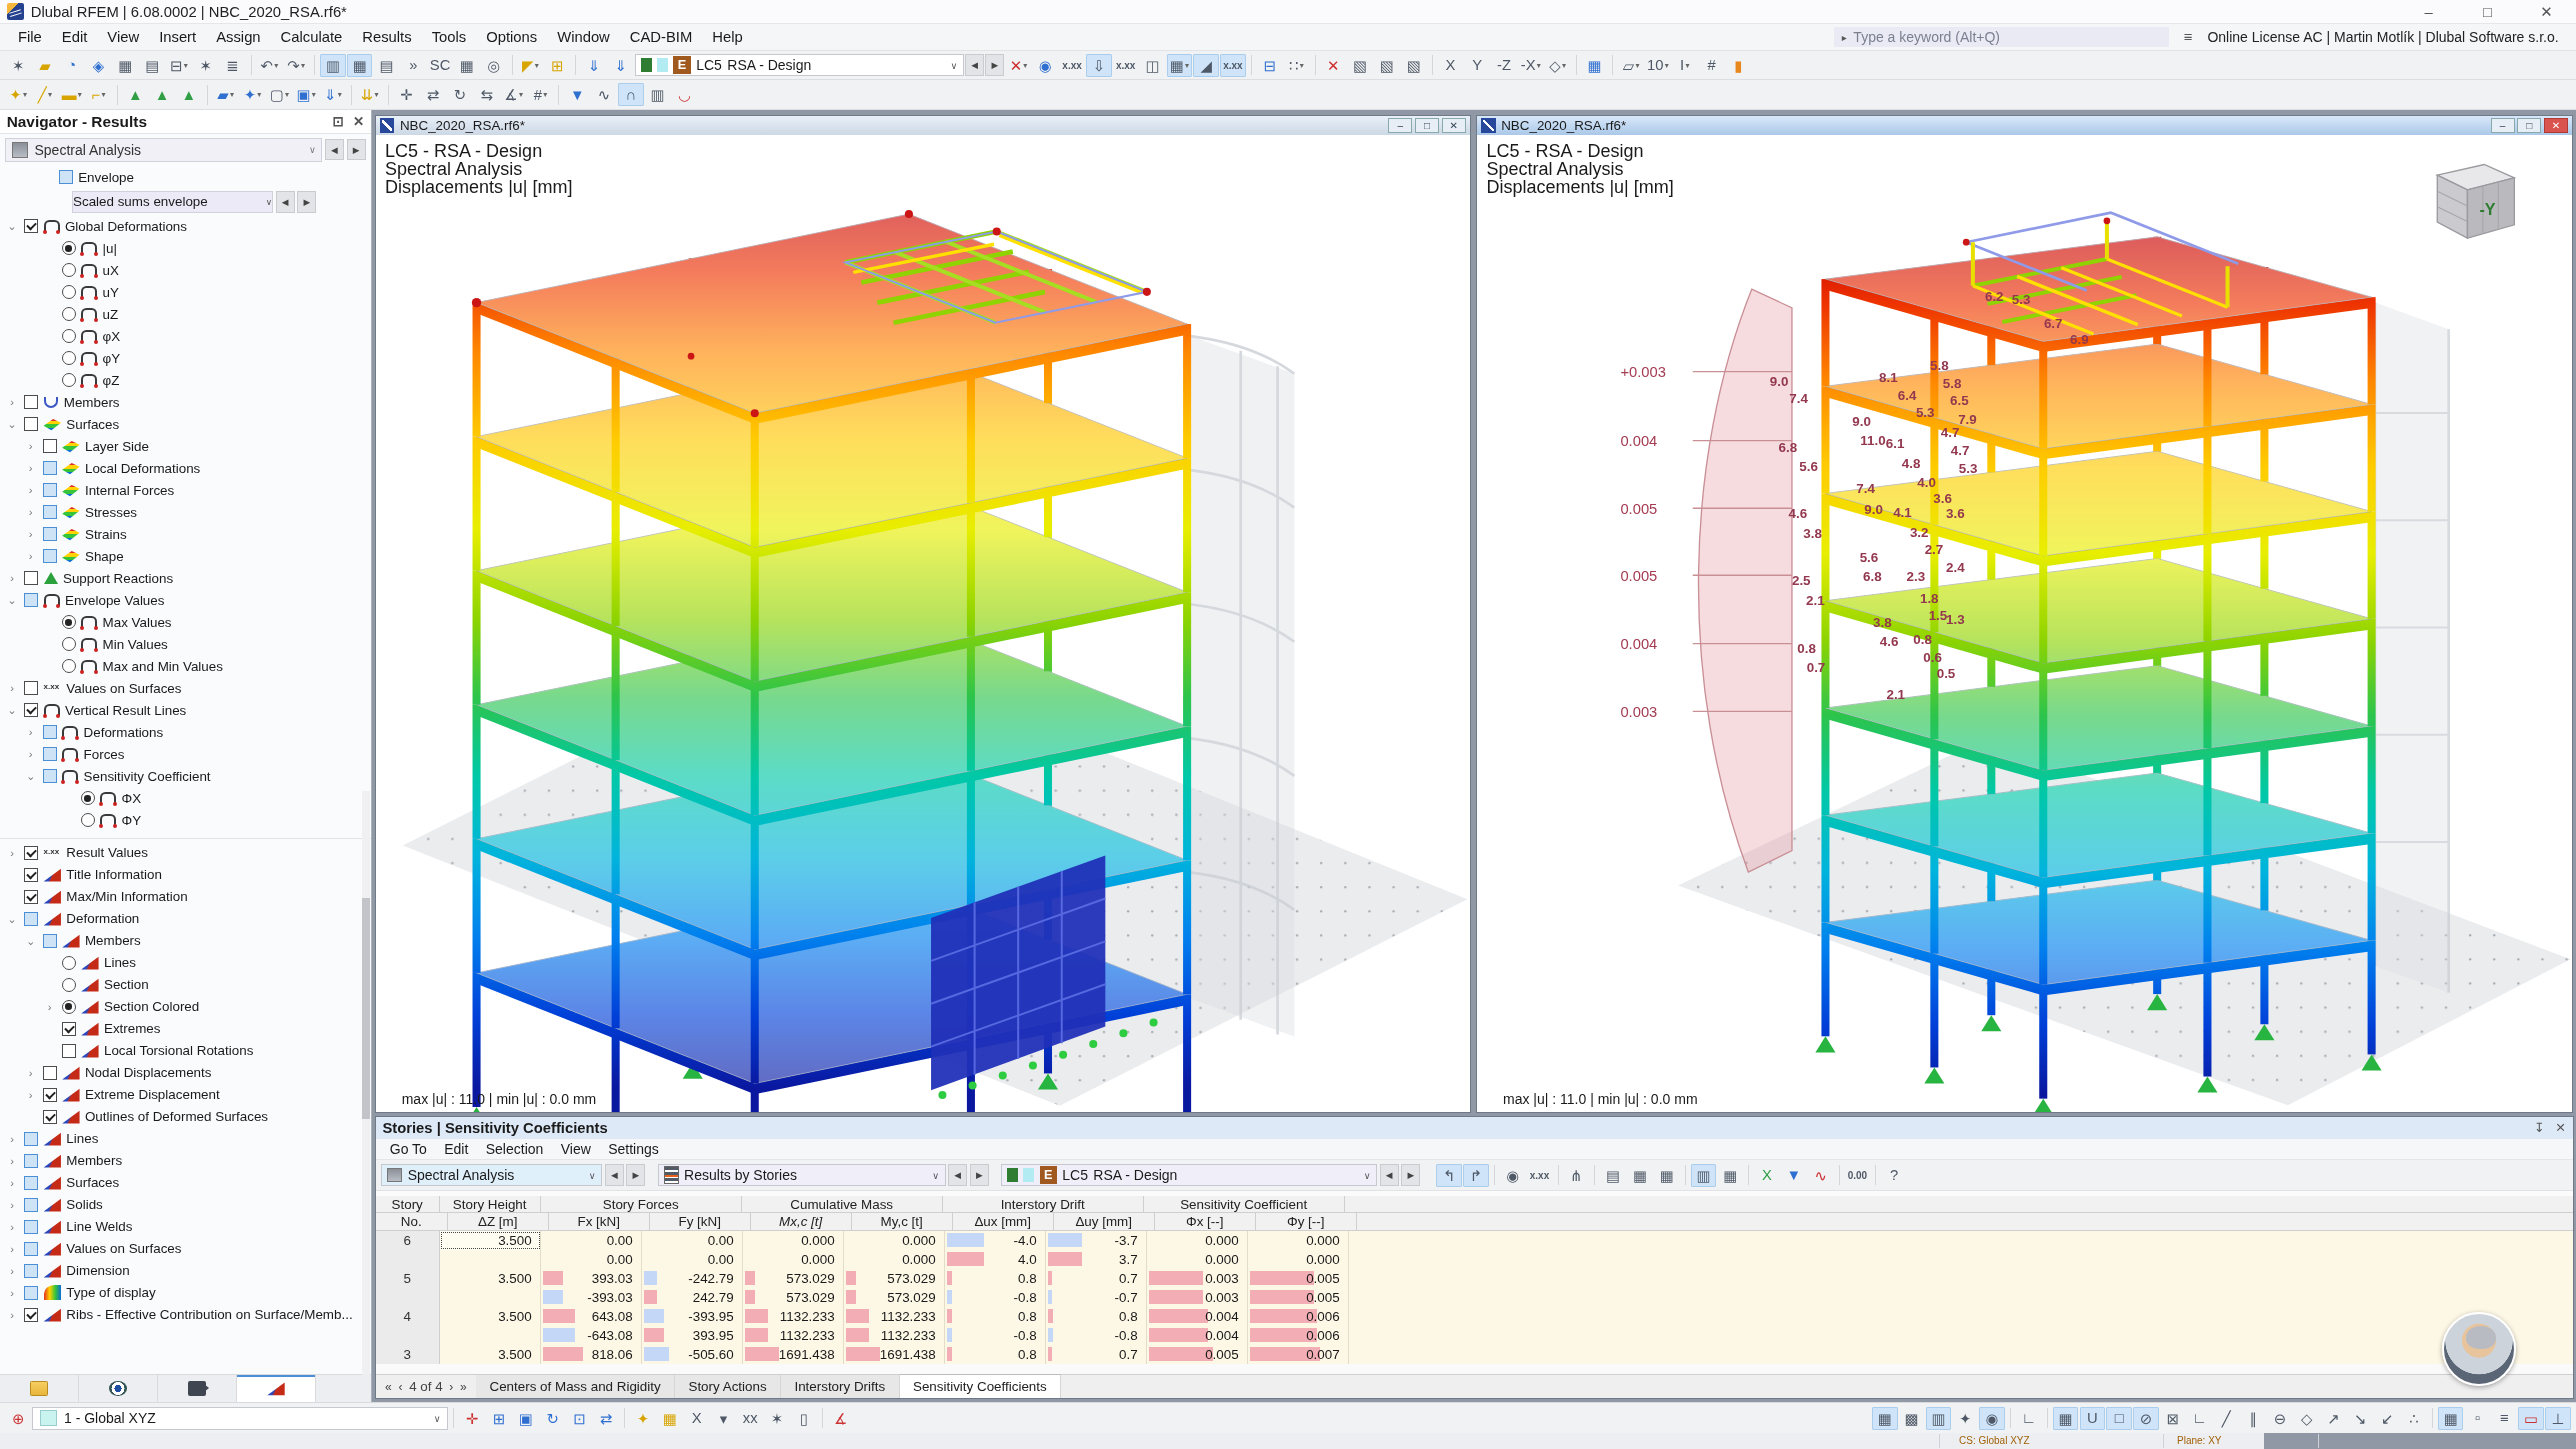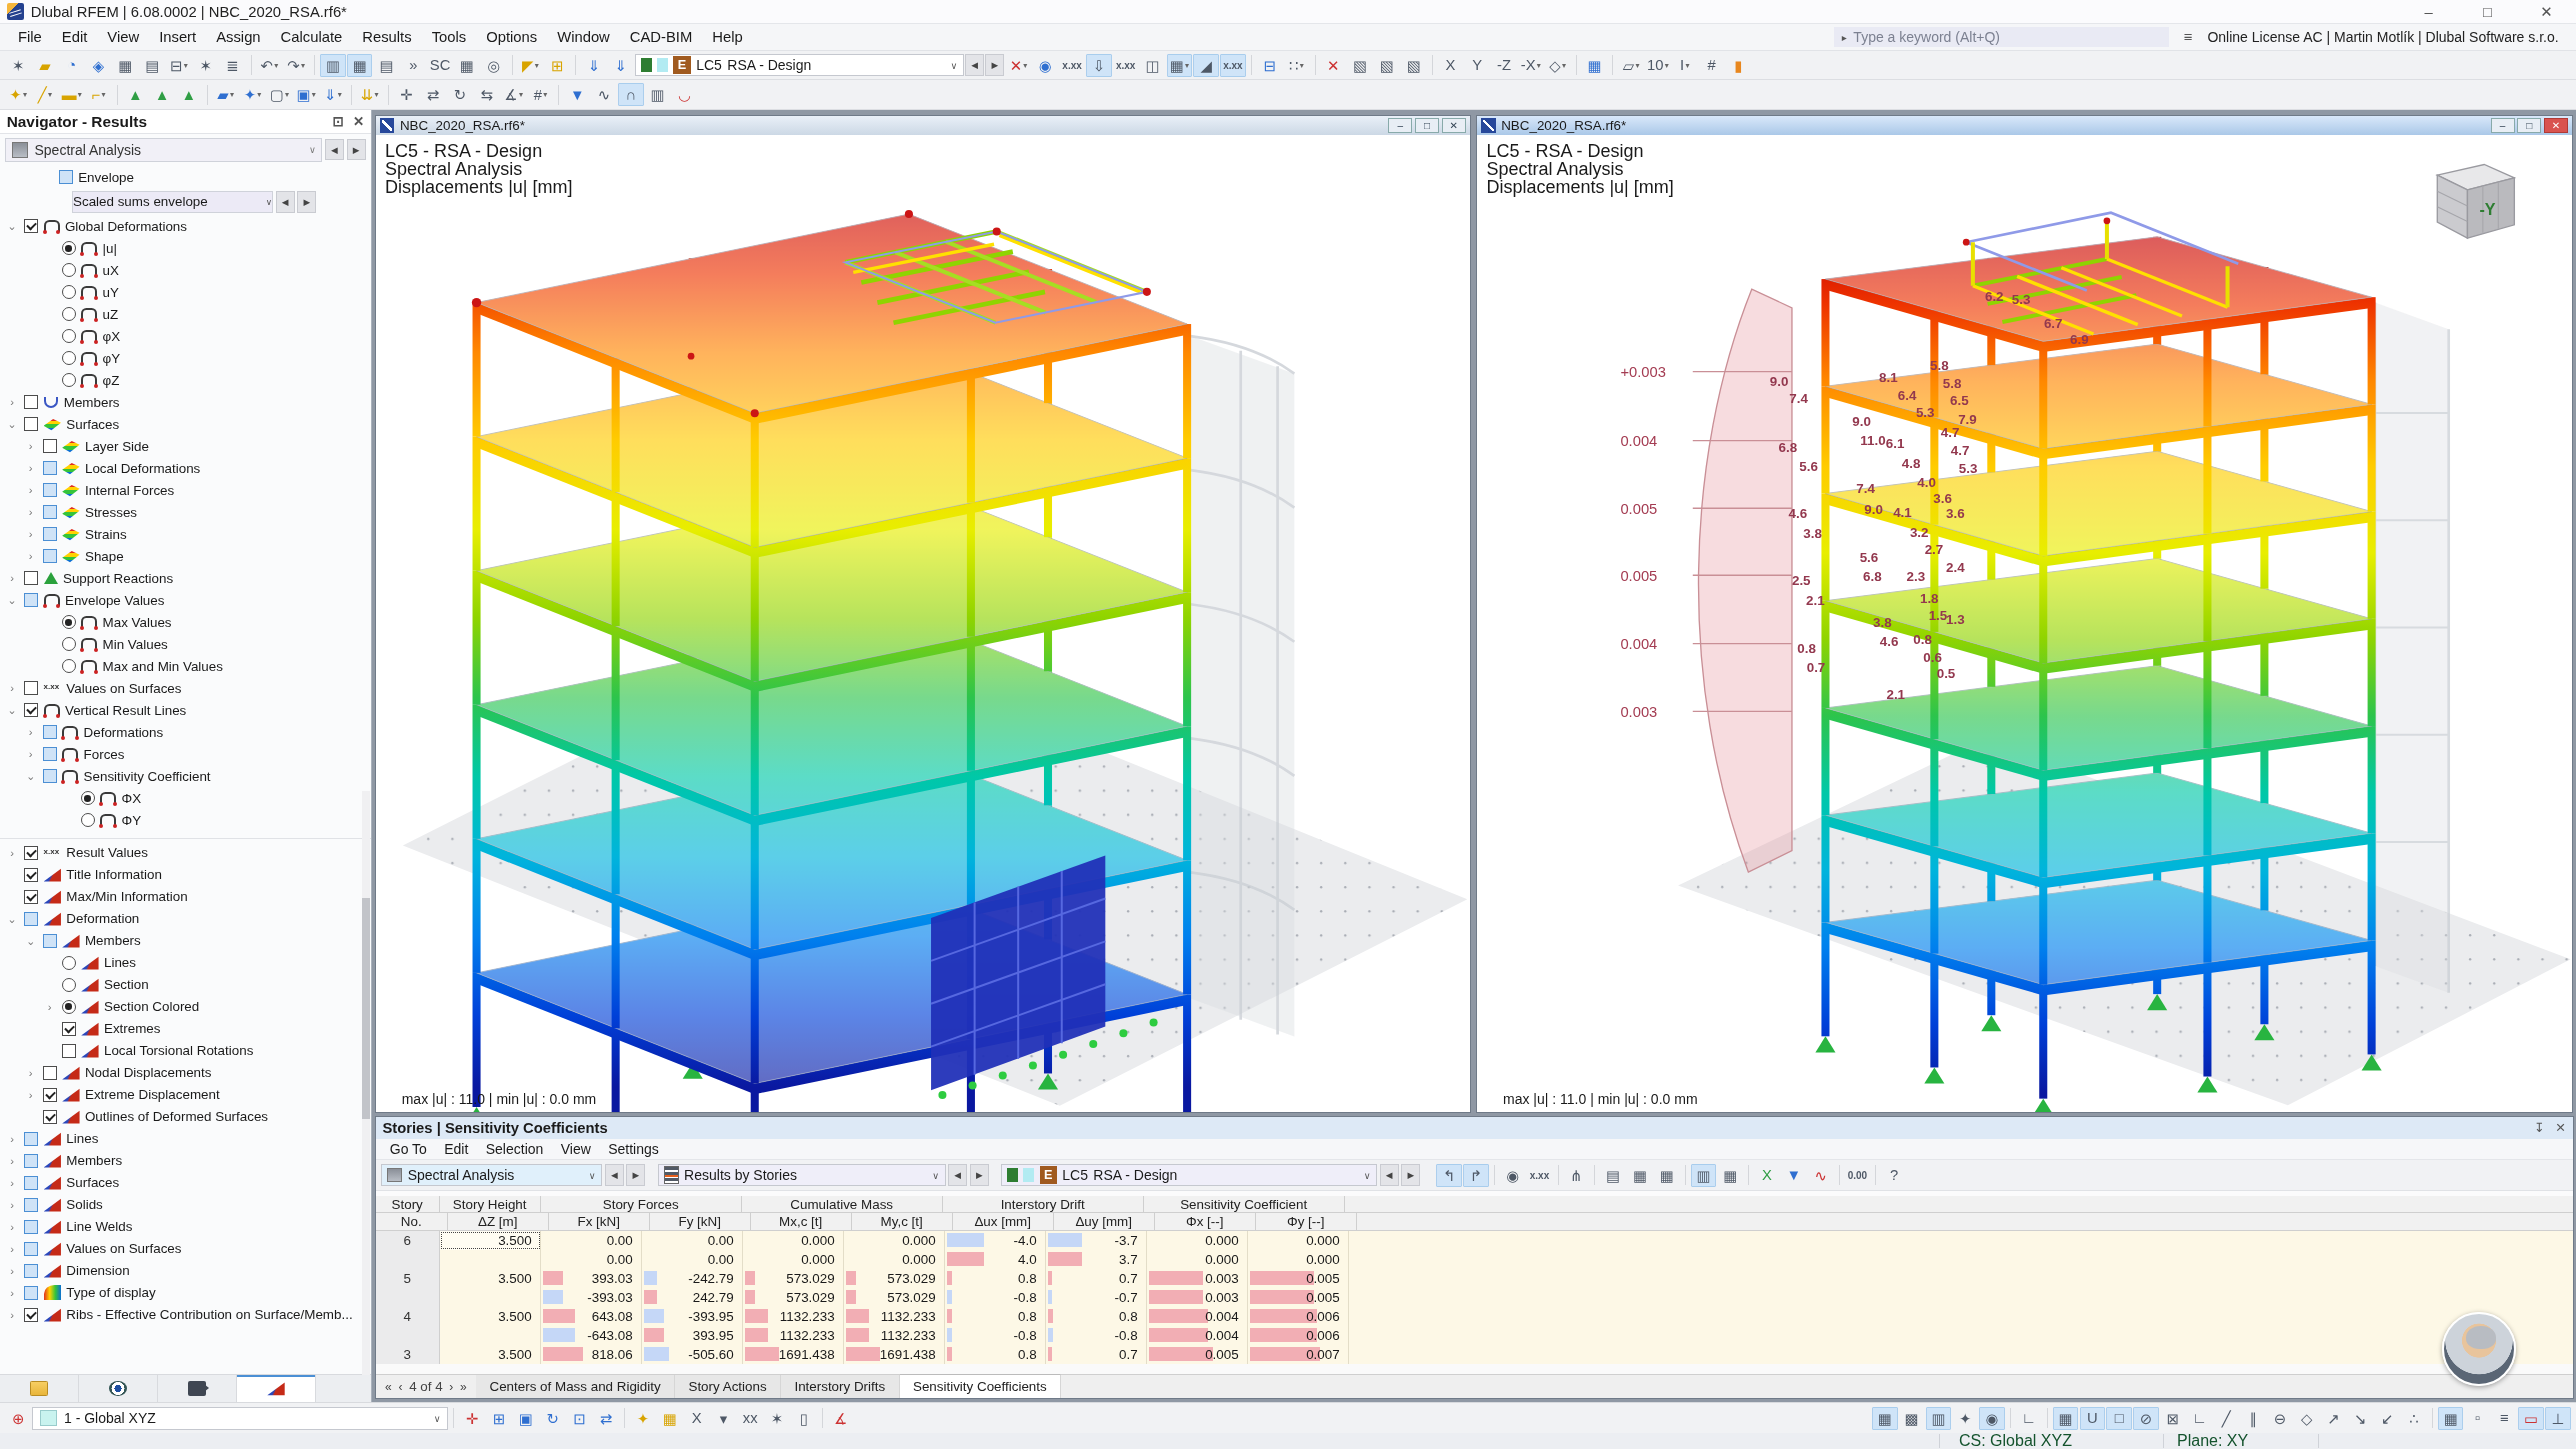--- a/index.html
+++ b/index.html
@@ -119,21 +119,21 @@
   #pager{display:flex;align-items:center;gap:6.7px;padding:0 9.4px;color:#444}
   #pager .pg{font-size:12px}
   .tab{display:flex;align-items:center;padding:0 13.4px;border-right:0.7px solid #d6d6d6;color:#222;background:#e7e7e7}
   .tab.active{background:#fff;border-top:0.7px solid #bbb;margin-top:-0.7px}
   
   #snapbar{position:absolute;left:0;top:1402px;width:2576px;height:31px;background:#f1f2f4;border-top:0.7px solid #d8dade;display:flex;align-items:center;padding:0 5.4px;gap:1.3px}
   #cscombo{width:416px;height:23px;background:#fff;border:0.7px solid #c5c8cf;display:flex;align-items:center;gap:6.7px;padding:0 6.7px;font-size:14px}
   #cscombo .sw{width:17.4px;height:16px;background:#c9f3ef;border:0.7px solid #9cc}
   #cscombo .caret{margin-left:auto;font-size:9.4px;color:#555}
   #snap-right{margin-left:auto;display:flex;align-items:center;gap:1.3px}
-  #statusbar{position:absolute;left:0;top:1433px;width:2576px;height:16px;background:#eceef2;font-size:16px;color:#14532d}
+  #statusbar{position:absolute;left:0;top:1433px;width:2264px;height:16px;background:#eceef2;font-size:10px;color:#a16207}
   #statusbar span{position:absolute;top:0;line-height:16px}
   #sb-cs{left:1959px}#sb-plane{left:2177px}
   .sbsep{position:absolute;top:1.3px;width:0.7px;height:13.4px;background:#cfd2d8}
   
   #avatar{position:absolute;left:2442px;top:1312px;width:74px;height:74px;border-radius:50%;background:radial-gradient(circle at 50% 38%,#e8c49c 0 30%,#cdd3da 31% 60%,#5a6675 61%);border:2px solid #fff;box-shadow:0 1.3px 5.4px rgba(0,0,0,.35);z-index:50}
   #avatar::after{content:"";position:absolute;left:22px;top:12px;width:29.5px;height:23px;border-radius:50% 50% 45% 45%;background:#b8bcc2}
 </style>
 </head>
 <body>
 
@@ -1287,21 +1287,21 @@
           <div class="hcell" style="width: 201px;">Cumulative Mass</div>
           <div class="hcell" style="width: 201px;">Interstory Drift</div>
           <div class="hcell" style="width: 201px;">Sensitivity Coefficient</div>
           <div class="fill"></div>
         </div>
       <div class="hrow" id="st-unitrow">
           <div class="hcell" style="width: 72px;">No.</div>
           <div class="hcell" style="width: 101px;">ΔZ [m]</div>
           <div class="hcell" style="width: 101px;">Fx [kN]</div>
           <div class="hcell" style="width: 101px;">Fy [kN]</div>
-          <div class="hcell" style="width: 101px;">Mx,c [t]</div>
+          <div class="hcell" style="width: 101px; font-style: italic;">Mx,c [t]</div>
           <div class="hcell" style="width: 101px;">My,c [t]</div>
           <div class="hcell" style="width: 101px;">Δux [mm]</div>
           <div class="hcell" style="width: 101px;">Δuy [mm]</div>
           <div class="hcell" style="width: 101px;">Φx [--]</div>
           <div class="hcell" style="width: 101px;">Φy [--]</div>
           <div class="fill"></div>
         </div>
       <div id="st-rows">
           <div class="drow">
             <div class="dcell num" style="width: 64px;">6</div>

